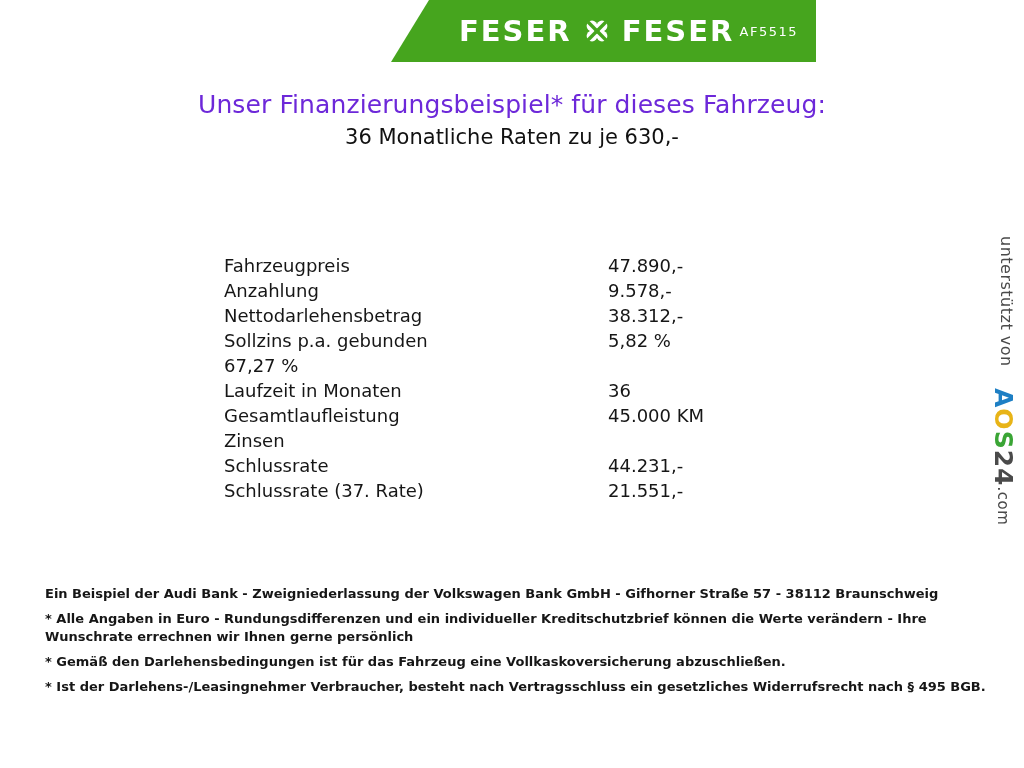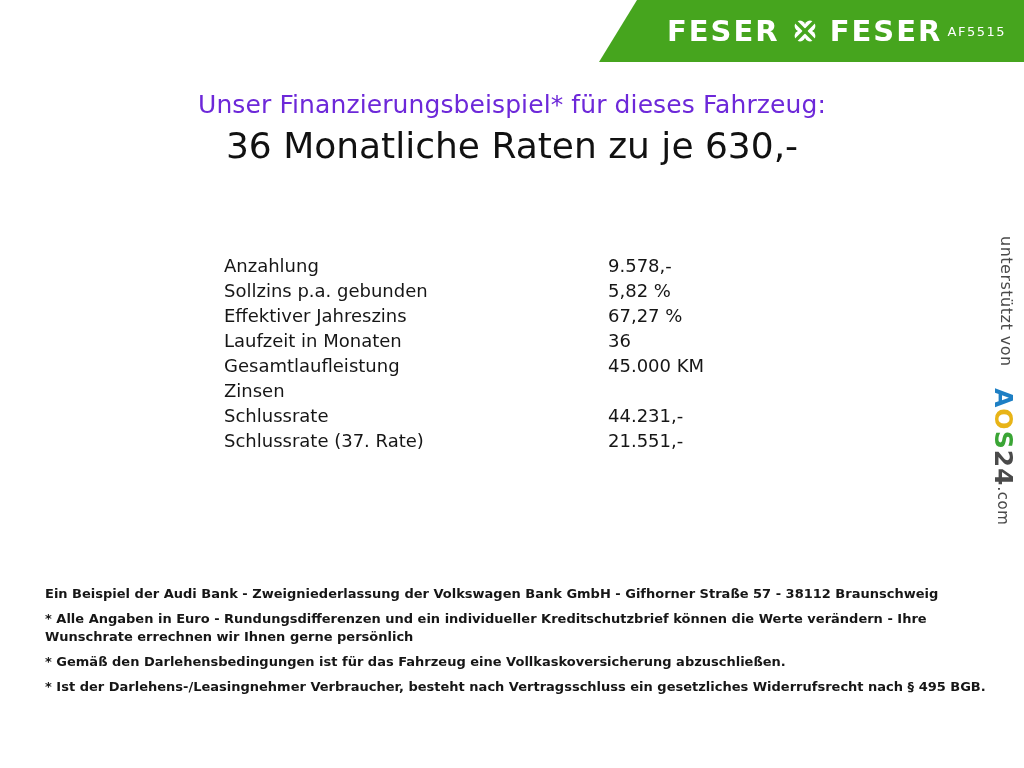--- a/index.html
+++ b/index.html
@@ -14,21 +14,21 @@
     color: #1a1a1a;
     overflow: hidden;
     position: relative;
   }
 
   
   .header {
     position: absolute;
     top: 0;
     left: 0;
-    width: 1024px;
+    width: 816px;
     height: 62px;
   }
   .header-bar {
     position: absolute;
     top: 0;
     right: 0;
     height: 62px;
     width: 425px;
     background: #46a51e;
     clip-path: polygon(38px 0, 100% 0, 100% 100%, 0 100%);
@@ -70,21 +70,21 @@
     left: 0;
     width: 1024px;
     text-align: center;
   }
   .title-main {
     font-size: 25px;
     color: #6d28d9;
     letter-spacing: 0.1px;
   }
   .title-sub {
-    font-size: 36px;
+    font-size: 21px;
     color: #111111;
     margin-top: 6px;
   }
 
   
   .table {
     position: absolute;
     top: 255px;
     left: 224px;
     width: 560px;
@@ -185,29 +185,36 @@
   <div class="serial">AF5515</div>
 </div>
 
 <div class="title-block">
   <div class="title-main">Unser Finanzierungsbeispiel* für dieses Fahrzeug:</div>
   <div class="title-sub">36 Monatliche Raten zu je 630,-</div>
 </div>
 
 <div class="table">
   <div class="row">
+    <div class="label">Fahrzeugpreis</div>
+    <div class="value">47.890,-</div>
+  </div>
+  <div class="row">
     <div class="label">Anzahlung</div>
     <div class="value">9.578,-</div>
   </div>
   <div class="row">
+    <div class="label">Nettodarlehensbetrag</div>
+    <div class="value">38.312,-</div>
+  </div>
+  <div class="row">
     <div class="label">Sollzins p.a. gebunden</div>
     <div class="value">5,82 %</div>
   </div>
   <div class="row">
-    <div class="label">Effektiver Jahreszins</div>
     <div class="value">67,27 %</div>
   </div>
   <div class="row">
     <div class="label">Laufzeit in Monaten</div>
     <div class="value">36</div>
   </div>
   <div class="row">
     <div class="label">Gesamtlaufleistung</div>
     <div class="value">45.000 KM</div>
   </div>

